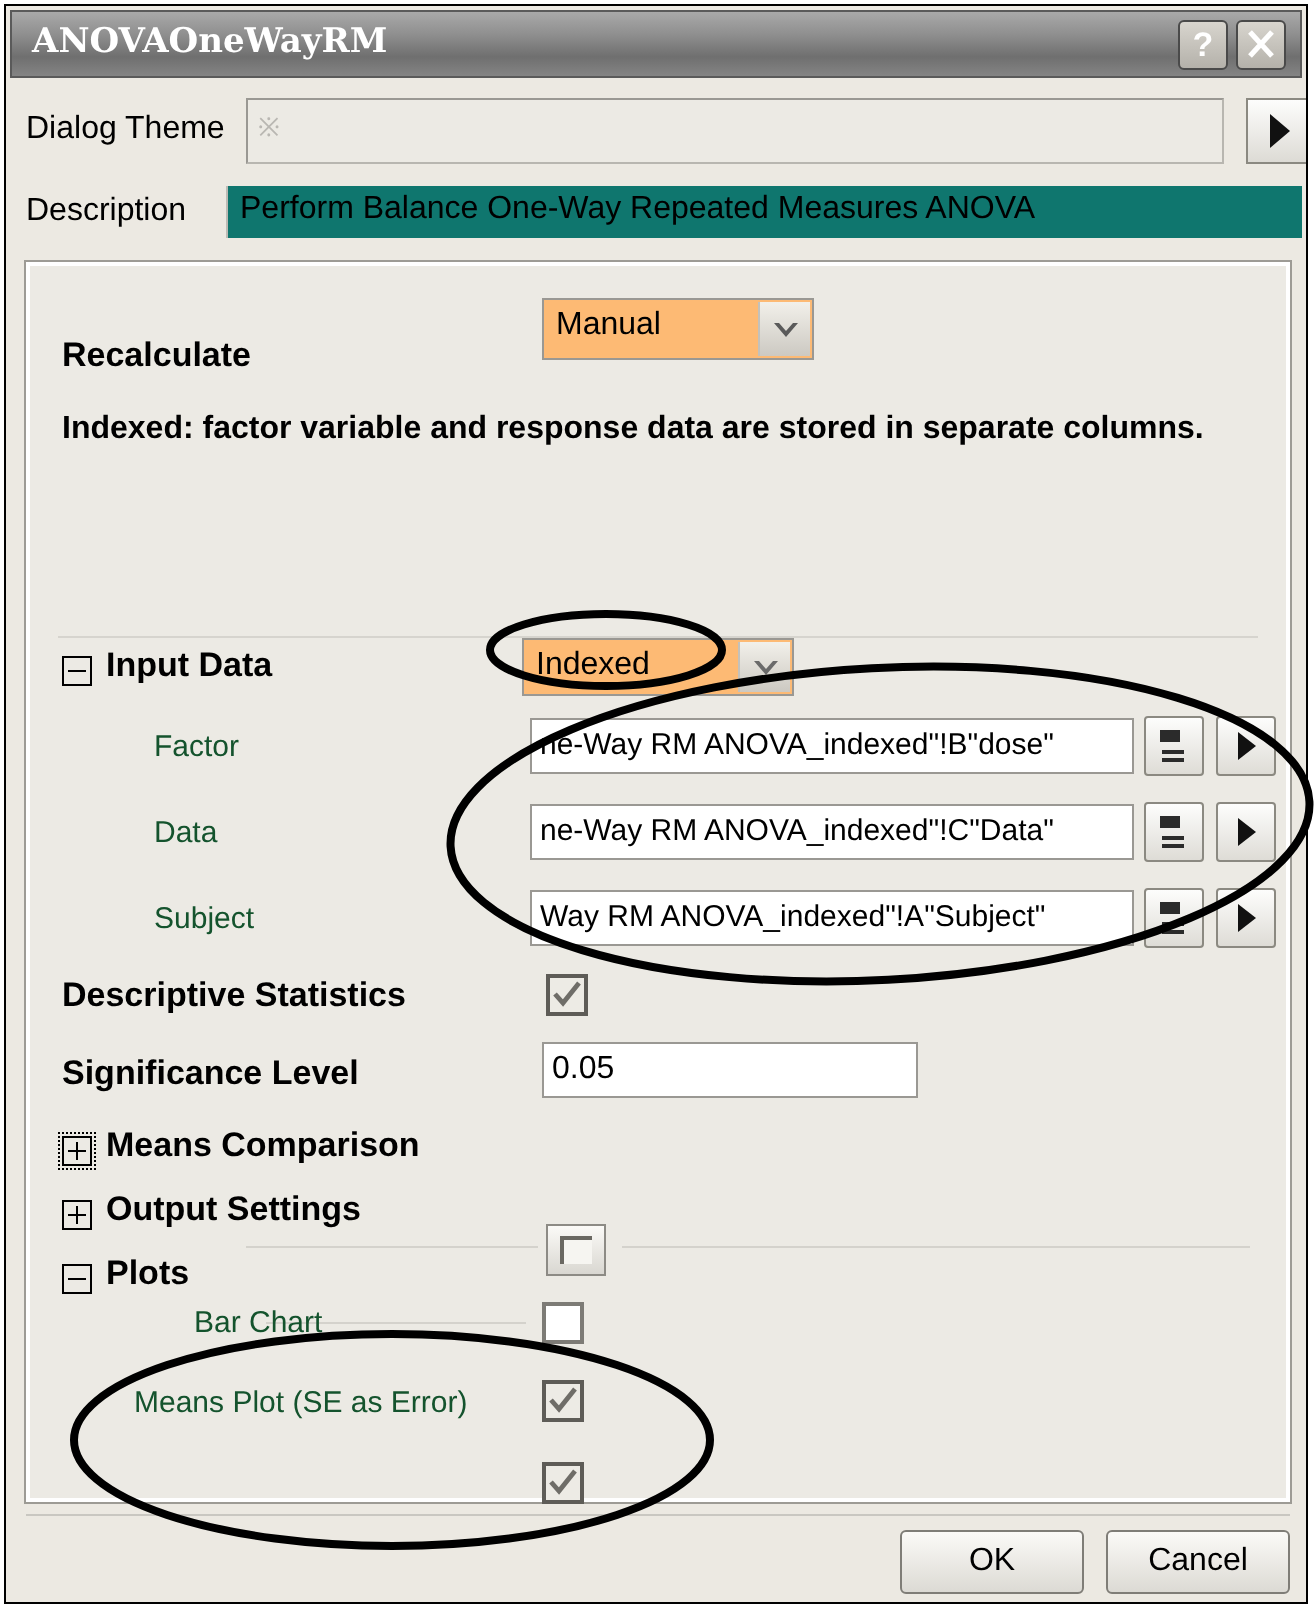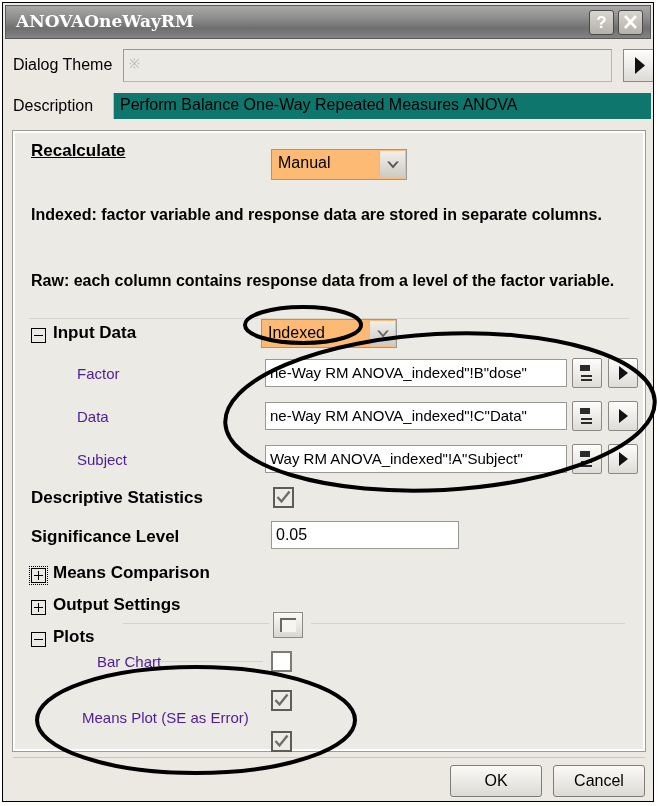--- a/index.html
+++ b/index.html
@@ -139,21 +139,21 @@
   .bold-label {
     font-family: "Liberation Sans", sans-serif;
     font-weight: bold;
     font-size: 17px;
     color: #000000;
     white-space: nowrap;
   }
   .plain-label {
     font-family: "Liberation Sans", sans-serif;
     font-size: 15px;
-    color: #4c1d95;
+    color: #14532d;
     white-space: nowrap;
   }
   .para {
     font-family: "Liberation Sans", sans-serif;
     font-weight: bold;
     font-size: 16px;
     color: #000000;
     line-height: 24px;
   }
 
@@ -332,34 +332,33 @@
 
   <div id="desc-row">
     <div class="row-label" id="desc-label">Description</div>
     <div id="desc-value-box">
       <div id="desc-value">Perform Balance One-Way Repeated Measures ANOVA</div>
     </div>
   </div>
 
   <div id="panel">
 
-    <div class="bold-label" style="position:absolute;left:16px;top:8px;text-decoration:underline;">Recalculate</div>
+    <div class="bold-label" style="position:absolute;left:16px;top:35px;">Recalculate</div>
     <div class="combo" style="left:256px;top:16px;width:136px;height:31px;">
       <div class="combo-text">Manual</div>
       <div class="combo-btn">
         <svg class="chev" width="15" height="11" viewBox="0 0 15 11">
           <path d="M1.5 2 L7.5 9 L13.5 2 L11 2 L7.5 6 L4 2 Z" fill="#5a5a5a"></path>
         </svg>
       </div>
     </div>
 
     <div id="divider"></div>
 
     <div class="para" style="position:absolute;left:16px;top:70px;width:596px;">Indexed: factor variable and response data are stored in separate columns.</div>
-    <div class="para" style="position:absolute;left:16px;top:136px;width:600px;">Raw: each column contains response data from a level of the factor variable.</div>
 
     <div class="expander" style="left:16px;top:195px;">
       <div class="hbar"></div>
     </div>
     <div class="bold-label" style="position:absolute;left:38px;top:190px;">Input Data</div>
 
     <div class="combo" style="left:246px;top:186px;width:136px;height:29px;">
       <div class="combo-text">Indexed</div>
       <div class="combo-btn">
         <svg class="chev" width="15" height="11" viewBox="0 0 15 11">
@@ -448,21 +447,21 @@
     <div id="plots-line-left"></div>
     <div id="plots-line-right"></div>
     <div id="plots-tristate">
       <div class="inner"></div>
     </div>
 
     <div id="barchart-line"></div>
     <div class="plain-label" style="position:absolute;left:52px;top:520px;margin-left:30px;">Bar Chart</div>
     <div class="cbox empty" style="left:256px;top:518px;"></div>
 
-    <div class="plain-label" style="position:absolute;left:52px;top:576px;margin-left:15px;">Means Plot (SE as Error)</div>
+    <div class="plain-label" style="position:absolute;left:52px;top:560px;">Means Plot (SE as Error)</div>
     <div class="cbox" style="left:256px;top:557px;">
       <svg width="17" height="17" viewBox="0 0 17 17">
         <path d="M2.5 8 L6.5 12.5 L14.5 2.5" stroke="#6f6d68" stroke-width="2.4" fill="none"></path>
       </svg>
     </div>
 
     <div class="cbox" style="left:256px;top:598px;">
       <svg width="17" height="17" viewBox="0 0 17 17">
         <path d="M2.5 8 L6.5 12.5 L14.5 2.5" stroke="#6f6d68" stroke-width="2.4" fill="none"></path>
       </svg>

